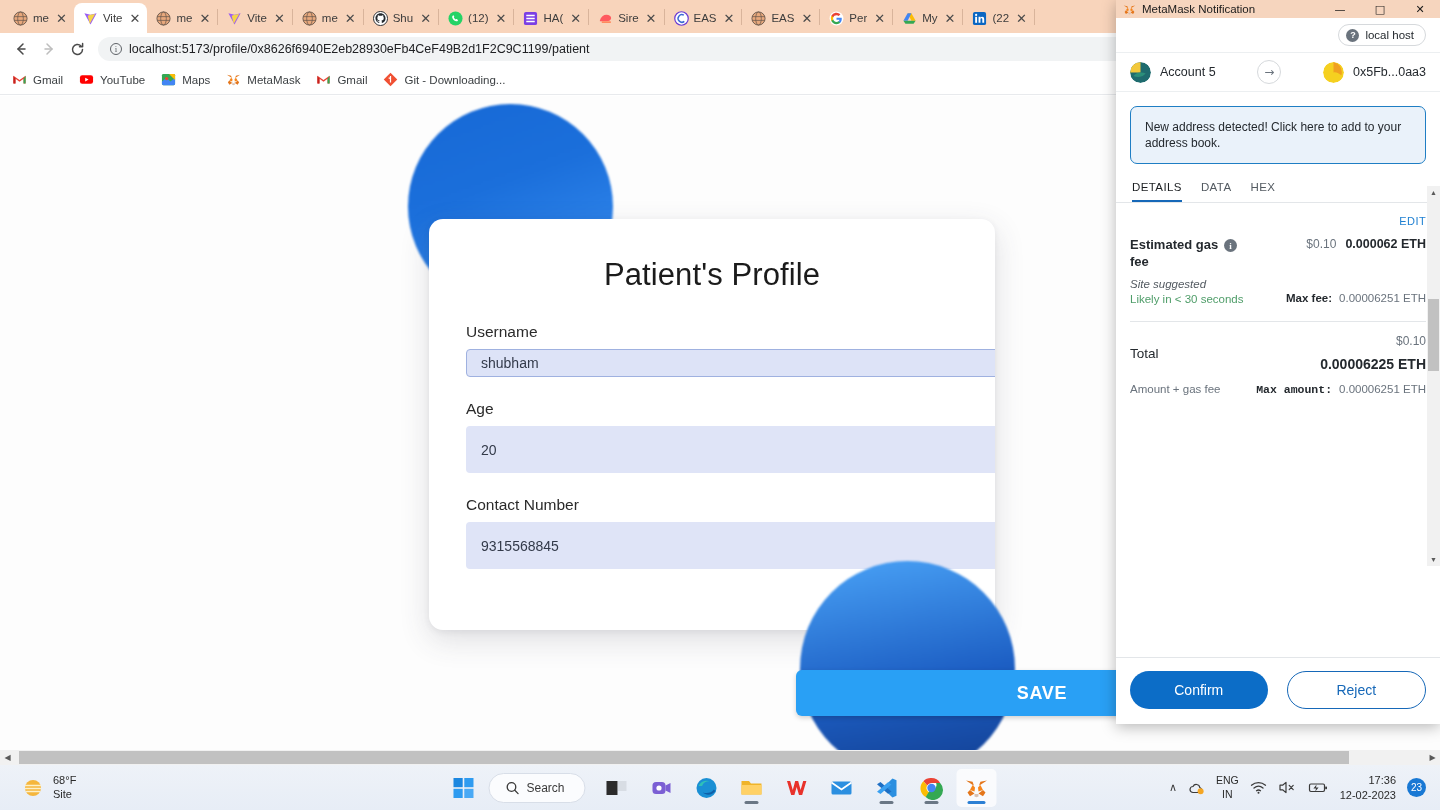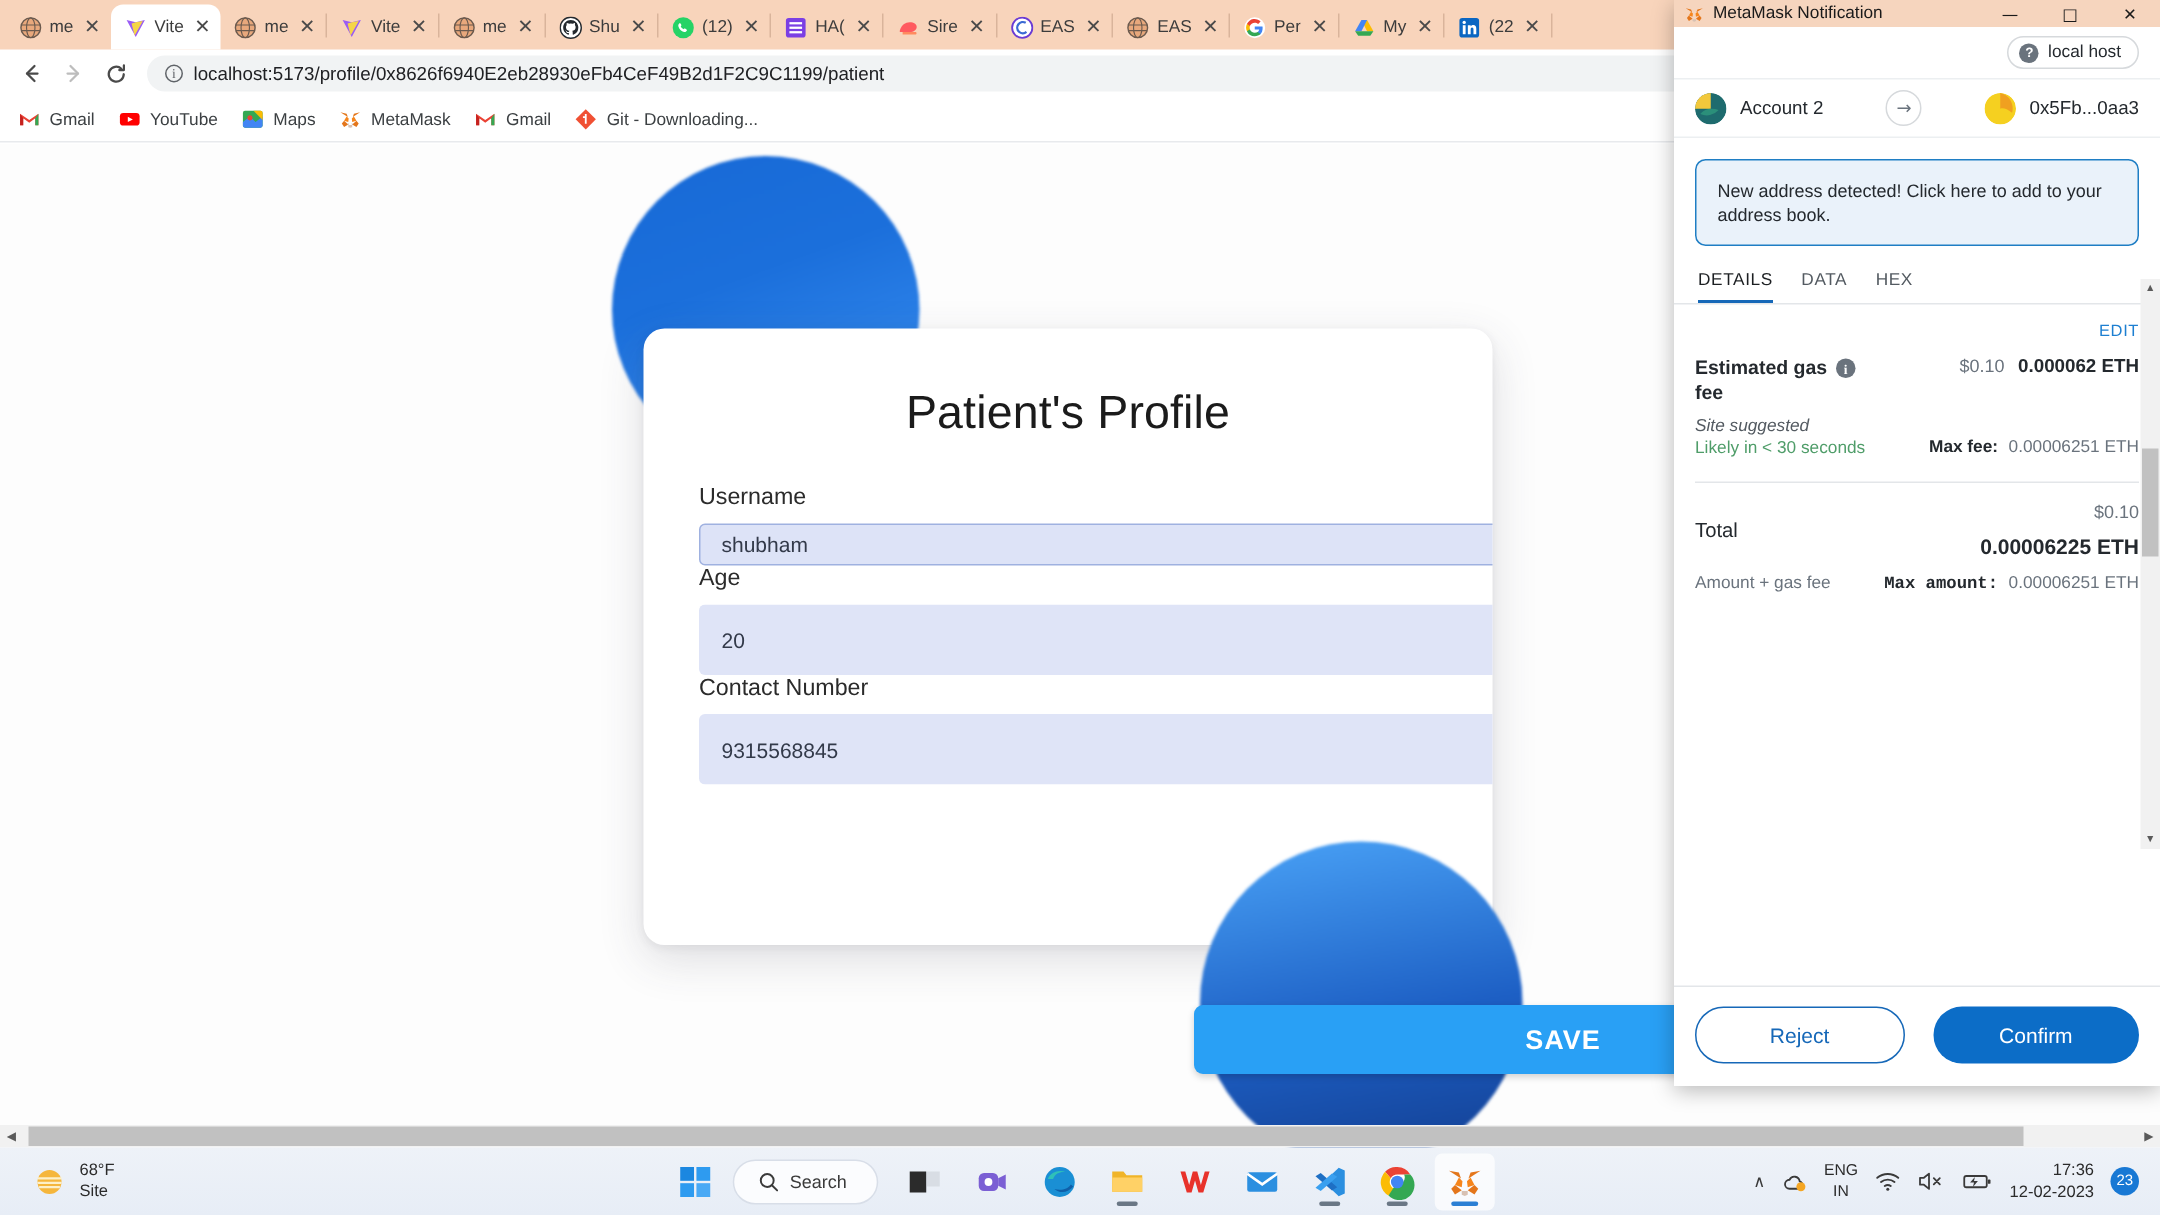--- a/index.html
+++ b/index.html
@@ -108,21 +108,21 @@
   .field-label {
     font-size: 15.5px; color: #2b2b2b; margin-bottom: 8px;
   }
   .field-input {
     width: 583px; background: #dfe4f7; border-radius: 4px;
     font-size: 14px; color: #333a4a; display: flex; align-items: center;
     padding: 0 14px; border: 1px solid transparent;
   }
   .field-input.focused { border: 1px solid #9fb1e0; height: 28px; background: #dde3f7; }
   .field-input.plain { height: 47px; }
-  .field-block { }
+  .field-block { margin-bottom: 23px; }
   .save-btn {
     position: absolute; left: 796px; top: 670px;
     width: 492px; height: 46px;
     background: #29a0f5; border-radius: 6px;
     color: #ffffff; font-size: 18px; font-weight: bold;
     letter-spacing: .7px;
     display: flex; align-items: center; justify-content: center;
     box-shadow: 0 2px 5px rgba(0,0,0,.18);
   }
   .hscrollbar {
@@ -581,21 +581,21 @@
       </div>
     </div>
 
     <div class="mm-accounts">
       <div class="mm-acct">
         <svg class="mm-ident" viewBox="0 0 24 24">
             <circle cx="12" cy="12" r="12" fill="#1e6b6e"></circle>
             <path d="M0 12a12 12 0 0 1 12-12v12z" fill="#f2c83c"></path>
             <path d="M4 16c3-4 9-5 14-3a12 12 0 0 1-14 3z" fill="#2b8f7a"></path>
           </svg>
-        <span>Account 2</span>
+        <span>Account 5</span>
       </div>
       <div class="mm-arrow-circle">→</div>
       <div class="mm-acct">
         <svg class="mm-ident" viewBox="0 0 24 24">
             <circle cx="12" cy="12" r="12" fill="#f5d020"></circle>
             <path d="M12 0a12 12 0 0 1 9 15c-4-3-7-4-9-3z" fill="#f0a020"></path>
           </svg>
         <span>0x5Fb...0aa3</span>
       </div>
     </div>
@@ -642,22 +642,22 @@
       </div>
 
       <div class="mm-amountrow">
         <span class="mm-amt-l">Amount + gas fee</span>
         <span class="mm-amt-max">Max amount:</span>
         <span class="mm-amt-val">0.00006251 ETH</span>
       </div>
     </div>
 
     <div class="mm-footer">
+      <div class="mm-btn confirm">Confirm</div>
       <div class="mm-btn reject">Reject</div>
-      <div class="mm-btn confirm">Confirm</div>
     </div>
 
     <div class="mm-scrollbar">
       <div class="mm-sb-arrow">▲</div>
       <div class="mm-sb-track">
         <div class="mm-sb-thumb"></div>
       </div>
       <div class="mm-sb-arrow">▼</div>
     </div>
   </div>

